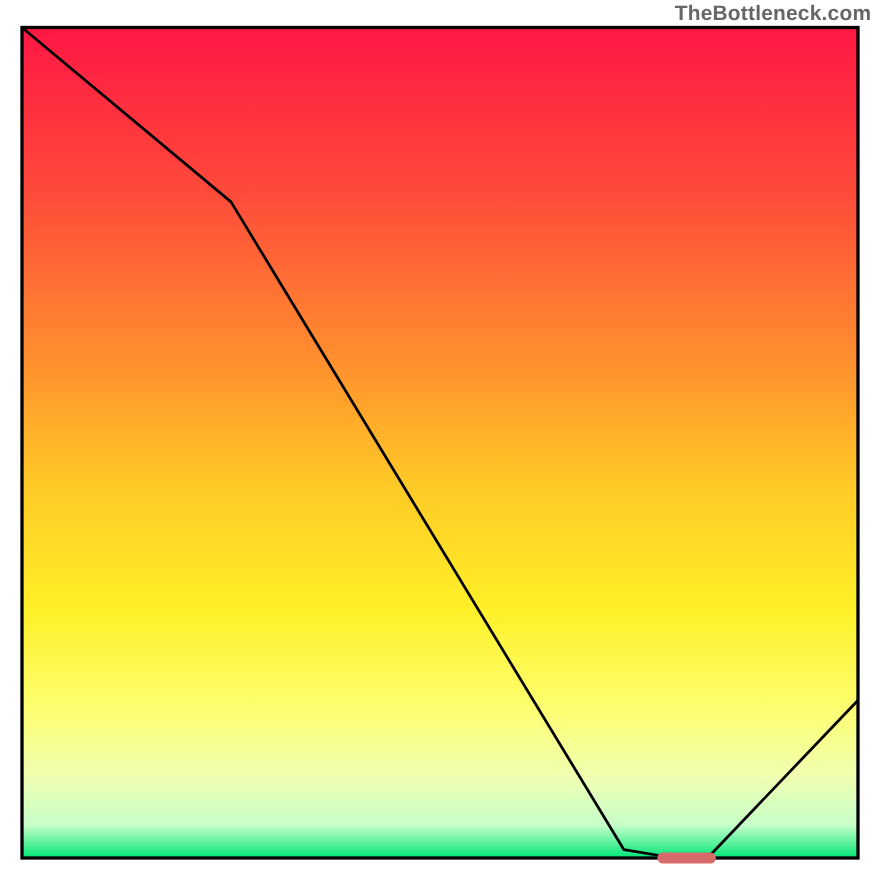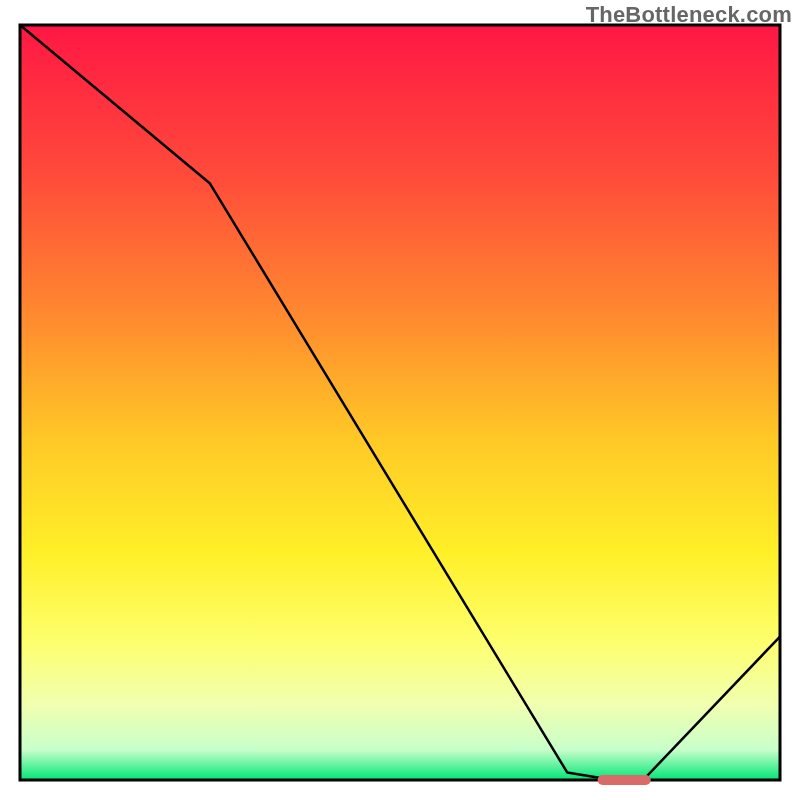--- a/index.html
+++ b/index.html
@@ -13,21 +13,21 @@
   }
   .chart-container {
     position: relative;
     width: 800px;
     height: 800px;
   }
   .watermark {
     position: absolute;
     top: 2px;
     right: 8px;
-    font-size: 22px;
+    font-size: 19px;
     font-weight: 600;
     color: #666;
     letter-spacing: 0.2px;
   }
   svg {
     display: block;
   }
 </style>
 </head>
 <body>

